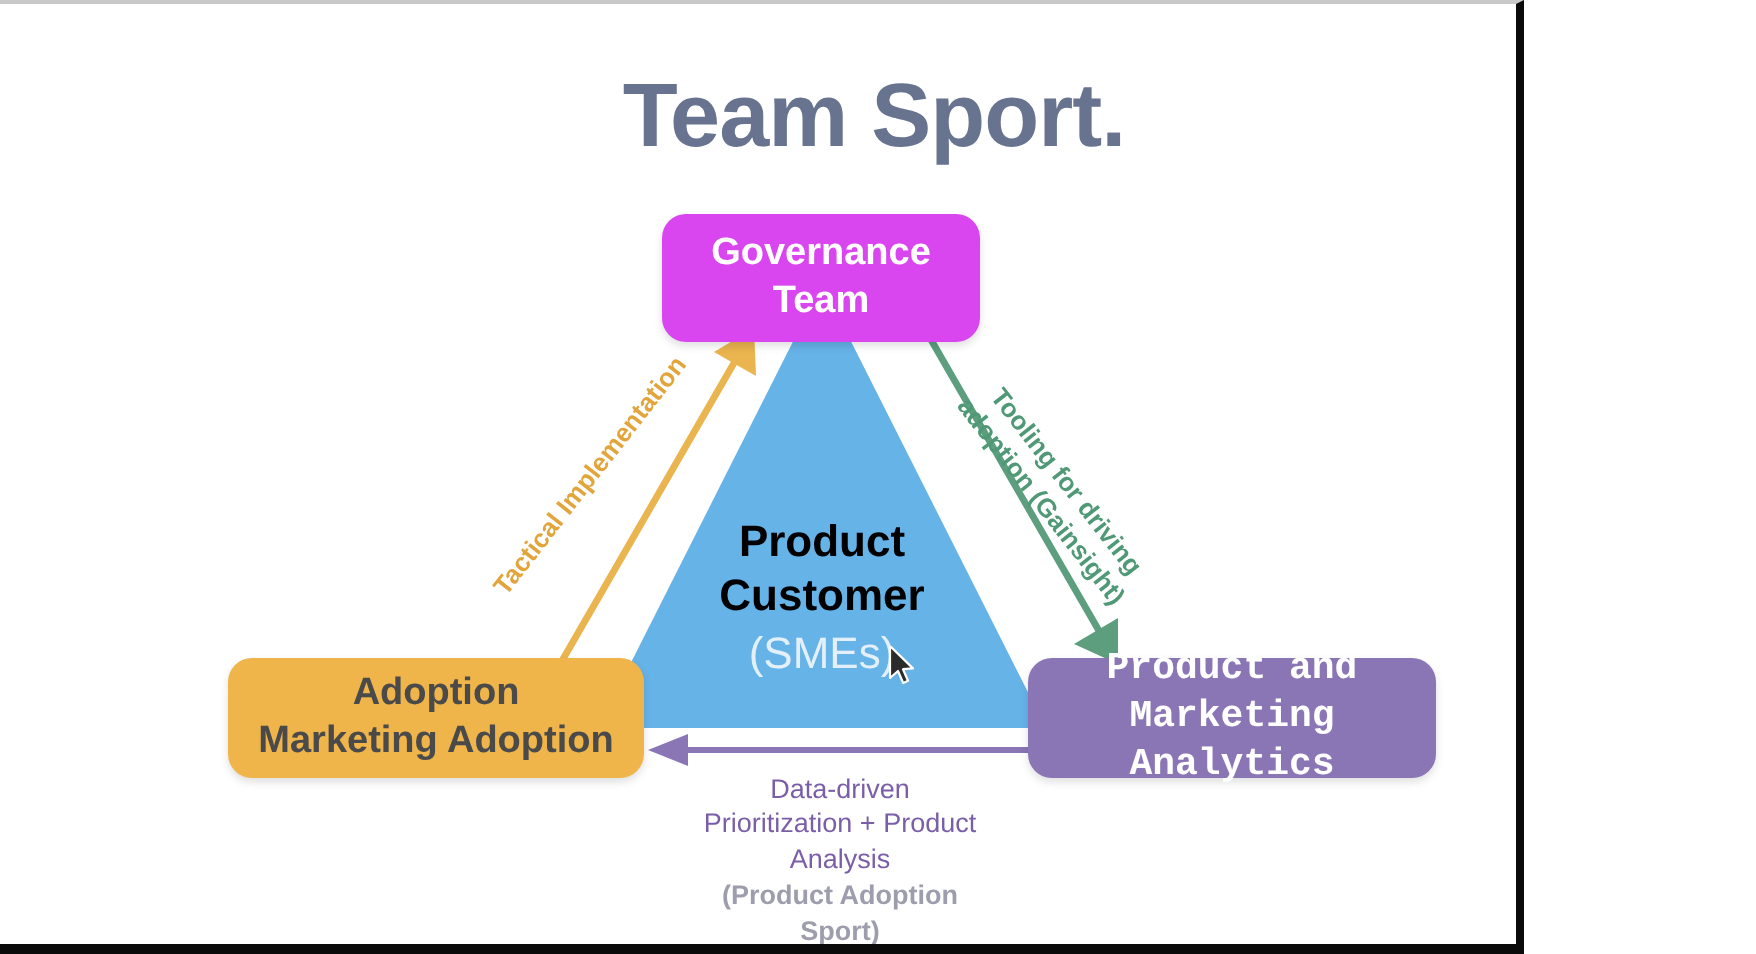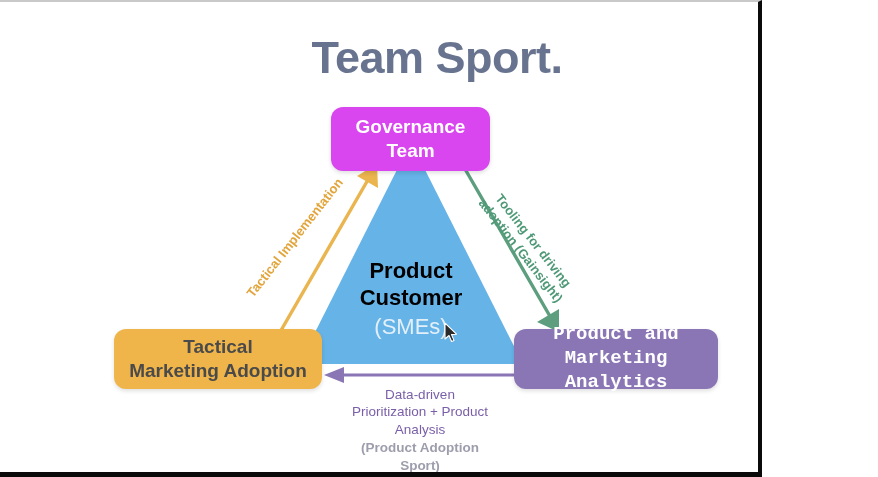--- a/index.html
+++ b/index.html
@@ -232,21 +232,21 @@
 
     <div class="node node-governance">
       <div>
         <span>Governance</span><br>
         <span>Team</span>
       </div>
     </div>
 
     <div class="node node-marketing">
       <div>
-        <span>Tactical</span><br>
+        <span>Adoption</span><br>
         <span>Marketing Adoption</span>
       </div>
     </div>
 
     <div class="node node-analytics">
       <div>
         <span>Product and</span><br>
         <span>Marketing Analytics</span>
       </div>
     </div>

